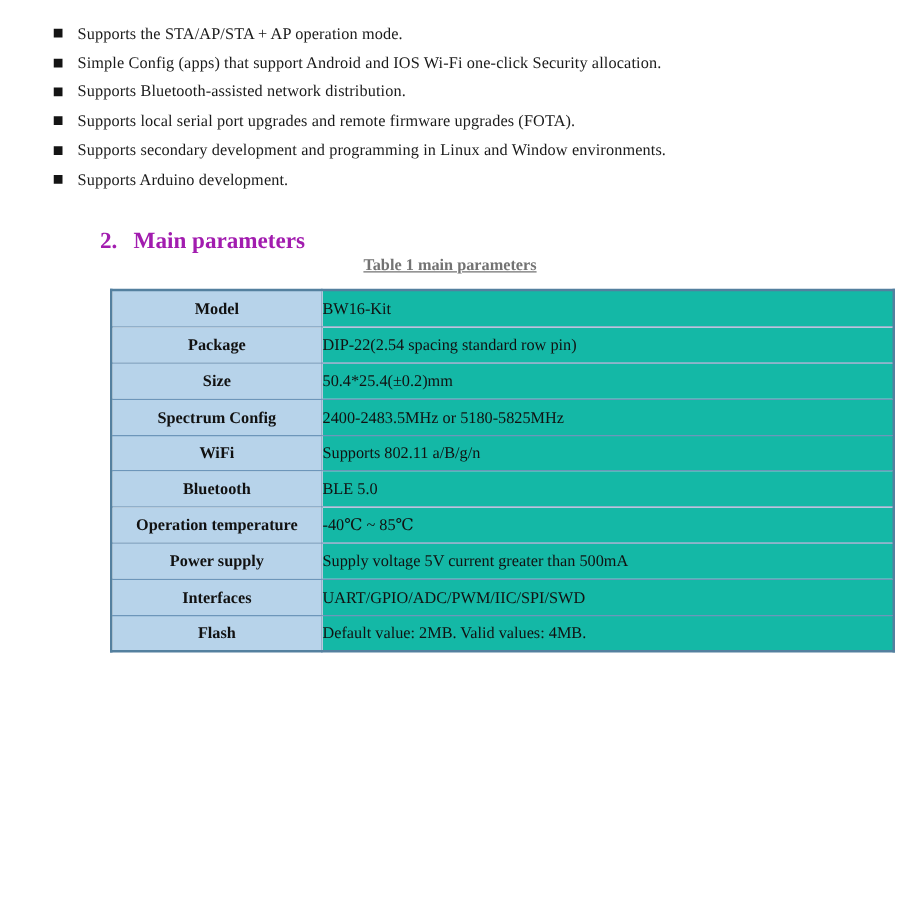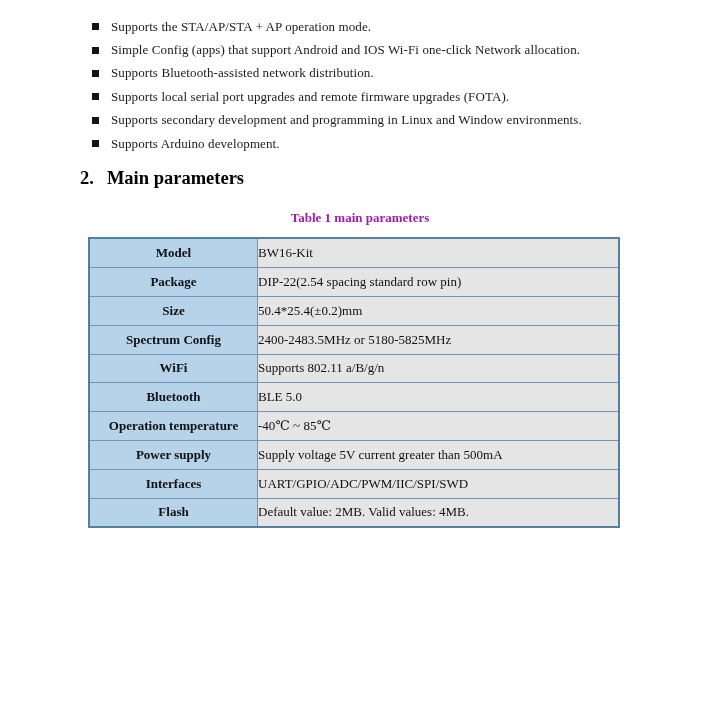--- a/index.html
+++ b/index.html
@@ -15,96 +15,96 @@
   .page {
     position: relative;
     width: 720px;
     height: 720px;
     background: #ffffff;
   }
   
   ul.features {
     list-style: none;
     margin: 0;
-    padding: 15px 20px 0 92px;
+    padding: 15px 20px 0 43px;
   }
   ul.features li {
     display: flex;
     align-items: center;
     height: 23.4px;
     font-size: 13px;
     letter-spacing: 0.1px;
     white-space: nowrap;
   }
   .sq {
     display: inline-block;
     width: 7px;
     height: 7px;
     background: #141414;
     margin-right: 12px;
     flex: none;
   }
   
   .heading {
-    margin: 13px 0 0 80px;
+    margin: 28px 0 0 80px;
     font-size: 18.5px;
     font-weight: bold;
-    color: #000000;
+    color: #a21caf;
   }
   .heading .num { margin-right: 13px; }
   
   .caption {
-    margin-top: 21px;
     text-align: center;
     font-weight: bold;
     font-size: 13px;
-    color: #a21caf;
+    color: #737373;
+    text-decoration: underline;
   }
   
   table.params {
     border-collapse: collapse;
     margin: 11px 0 0 88px;
-    width: 532px;
+    width: 628px;
     table-layout: fixed;
   }
   table.params td {
     border: 1.5px solid var(--table-border, #6d96ba);
     height: 27.8px;
     font-size: 13px;
     padding: 0;
     overflow: hidden;
     white-space: nowrap;
   }
   table.params { border: 2px solid var(--table-outer-border, #54809f); }
   td.label {
     width: 167px;
     background: var(--label-cell-bg, #b7d3ea);
     text-align: center;
     font-weight: bold;
     color: #111;
   }
   td.value {
     padding-left: 9px;
-    background: #e5e5e5;
+    background: #14b8a6;
     color: #111;
   }
 </style>
 </head>
 <body>
 
 <div class="page">
 
   <ul class="features" id="features">
       <li>
         <span class="sq"></span>
         <span>Supports the STA/AP/STA + AP operation mode.</span>
       </li>
       <li>
         <span class="sq"></span>
-        <span>Simple Config (apps) that support Android and IOS Wi-Fi one-click Network allocation.</span>
+        <span>Simple Config (apps) that support Android and IOS Wi-Fi one-click Security allocation.</span>
       </li>
       <li>
         <span class="sq"></span>
         <span>Supports Bluetooth-assisted network distribution.</span>
       </li>
       <li>
         <span class="sq"></span>
         <span>Supports local serial port upgrades and remote firmware upgrades (FOTA).</span>
       </li>
       <li>

